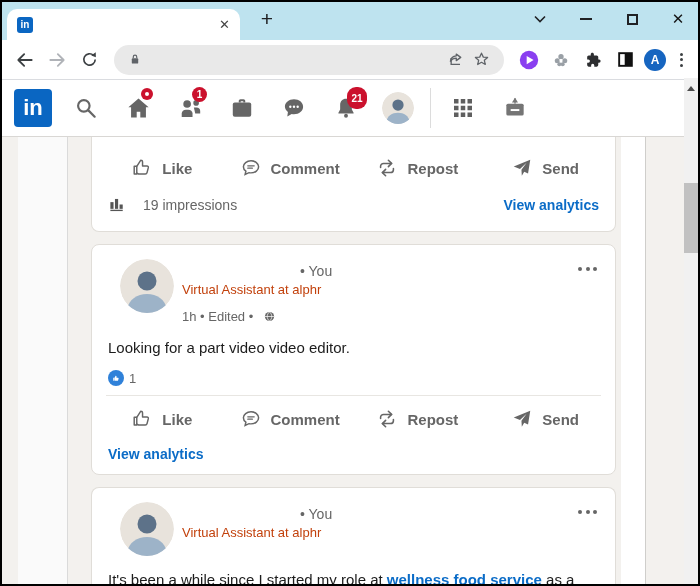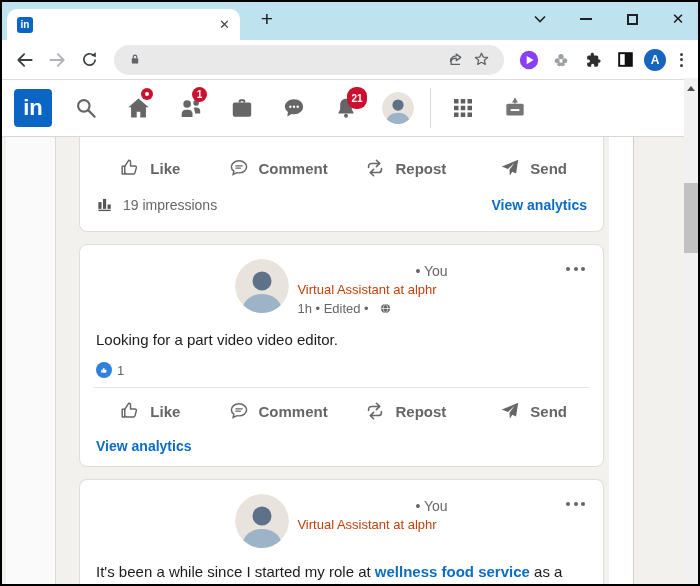--- a/index.html
+++ b/index.html
@@ -35,41 +35,41 @@
   .nav-item { width:52px; height:52px; display:flex; align-items:center; justify-content:center; position:relative; }
   .badge { position:absolute; background:#cb112d; color:#fff; border-radius:9px; font-size:10px; font-weight:bold; display:flex; align-items:center; justify-content:center; }
   .badge-dot { top:6px; left:29px; width:12px; height:12px; }
   .badge-dot i { width:4px; height:4px; background:#fff; border-radius:50%; }
   .badge-1 { top:5px; left:28px; width:15px; height:15px; }
   .badge-21 { top:5px; left:27px; min-width:20px; height:22px; padding:0 3px; }
   .nav-avatar { width:32px; height:32px; border-radius:50%; overflow:hidden; }
   .nav-divider { width:1px; height:40px; background:#dcdcdc; margin:0 6px; }
 
   
-  .content { position:absolute; left:4px; top:135px; width:682px; height:447px; background:#f3f1ee; overflow:hidden; }
+  .content { position:absolute; left:16px; top:135px; width:682px; height:447px; background:#f3f1ee; overflow:hidden; }
   .gutter-left { position:absolute; left:0; top:0; bottom:0; width:50px; background:#fafafa; border-right:1px solid #dadada; }
   .gutter-right { position:absolute; left:603px; top:0; bottom:0; width:25px; background:#fff; border-right:1px solid #cfcecb; }
   .feed { position:absolute; left:73px; top:0; width:525px; }
   .card { background:#fff; border:1px solid #e0ddd8; border-radius:8px; margin-bottom:12px; }
   .card-top { border-top:none; border-radius:0 0 8px 8px; height:95px; padding-top:8px; }
   .card-cut { border-bottom:none; border-radius:8px 8px 0 0; padding-top:12px; height:130px; }
 
   .actions-row { display:flex; align-items:center; height:46px; padding:0 6px; }
   .action-btn { flex:1; display:flex; align-items:center; justify-content:center; gap:9px; color:#666; font-size:15px; font-weight:bold; }
   .stats-row { display:flex; align-items:center; justify-content:space-between; padding:4px 16px 12px 16px; }
-  .stats-left { display:flex; align-items:center; gap:8px; color:#666; font-size:14px; }
+  .stats-left { display:flex; align-items:center; gap:16px; color:#666; font-size:14px; }
   .analytics-link { color:#0b6cc7; font-size:14px; font-weight:bold; }
 
-  .post-header { display:flex; padding:2px 16px 0 16px; position:relative;justify-content:center; }
+  .post-header { display:flex; padding:2px 16px 0 28px; position:relative; }
   .post-avatar { width:54px; height:54px; border-radius:50%; overflow:hidden; flex:0 0 auto; }
   .post-info { margin-left:8px; padding-top:4px; }
   .author-line { font-size:14px; color:#666; display:flex; align-items:center; }
   .author-name { display:inline-block; width:118px; }
   .post-headline { font-size:13px; color:#c2410c; margin-top:3px; }
-  .post-meta { font-size:13px; color:#666; margin-top:4px; display:flex; align-items:center; gap:10px; }
+  .post-meta { font-size:13px; color:#666; margin-top:12px; display:flex; align-items:center; gap:10px; }
   .post-menu { position:absolute; right:18px; top:10px; display:flex; gap:3.5px; }
   .post-menu i { width:4px; height:4px; border-radius:50%; background:#666; }
   .post-body { font-size:15px; color:#1c1c1c; padding:13px 16px 9px 16px; line-height:22px; }
   .body-link { color:#0b6cc7; font-weight:bold; }
   .social-row { display:flex; align-items:center; justify-content:space-between; padding:2px 16px 9px 16px; }
   .reaction { display:flex; align-items:center; gap:5px; }
   .reaction-chip { width:16px; height:16px; border-radius:50%; background:#2f81d9; display:flex; align-items:center; justify-content:center; }
   .reaction-count { font-size:13px; color:#666; }
   .hl-box { border:3px solid #e71d24; border-radius:3px; padding:1px 6px; }
   .comments-link { font-size:14px; color:#0b6cc7; text-decoration:underline; }

